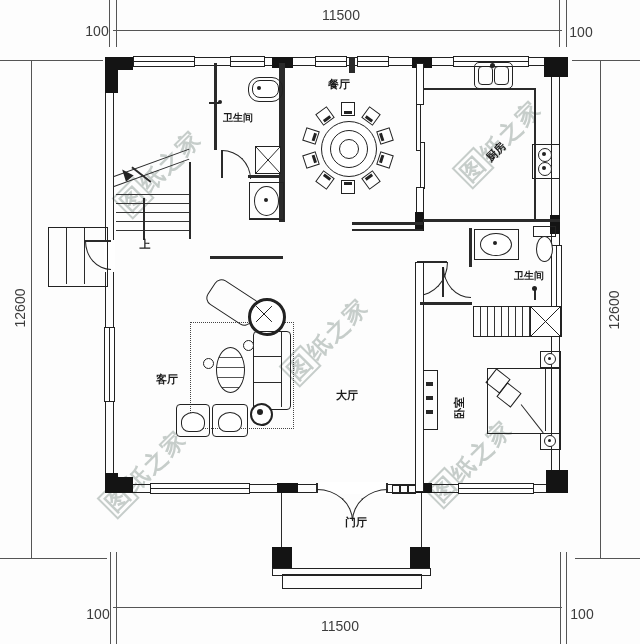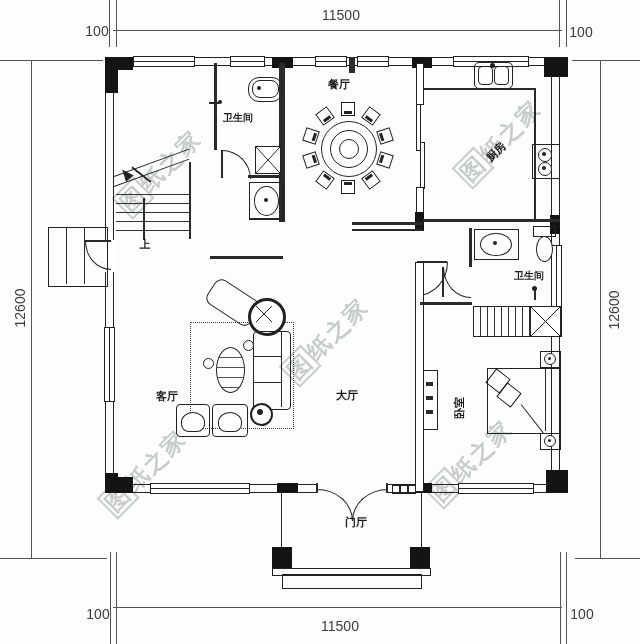--- a/index.html
+++ b/index.html
@@ -243,19 +243,19 @@
   <div class="circ" style="left:544px;top:353px;width:10px;height:10px;"></div>
   <div class="dot" style="left:548px;top:357px;width:3px;height:3px;"></div>
   <div class="w2" style="left:540px;top:433px;width:19px;height:15px;border-width:1px;"></div>
   <div class="circ" style="left:544px;top:435px;width:10px;height:10px;"></div>
   <div class="dot" style="left:548px;top:439px;width:3px;height:3px;"></div>
 
   <div class="lbl" style="left:339px;top:84px;">餐厅</div>
   <div class="lbl" style="left:238px;top:118px;font-size:10px;">卫生间</div>
   <div class="lbl" style="left:496px;top:152px;transform:translate(-50%,-50%) rotate(-45deg);">厨房</div>
   <div class="lbl" style="left:529px;top:276px;font-size:10px;">卫生间</div>
-  <div class="lbl" style="left:167px;top:396px;">客厅</div>
+  <div class="lbl" style="left:167px;top:379px;">客厅</div>
   <div class="lbl" style="left:347px;top:395px;">大厅</div>
   <div class="lbl" style="left:459px;top:408px;transform:translate(-50%,-50%) rotate(-90deg);">卧室</div>
   <div class="lbl" style="left:356px;top:522px;">门厅</div>
   <div class="lbl" style="left:145px;top:244px;">上</div>
 
 </div>
 
 </body></html>

